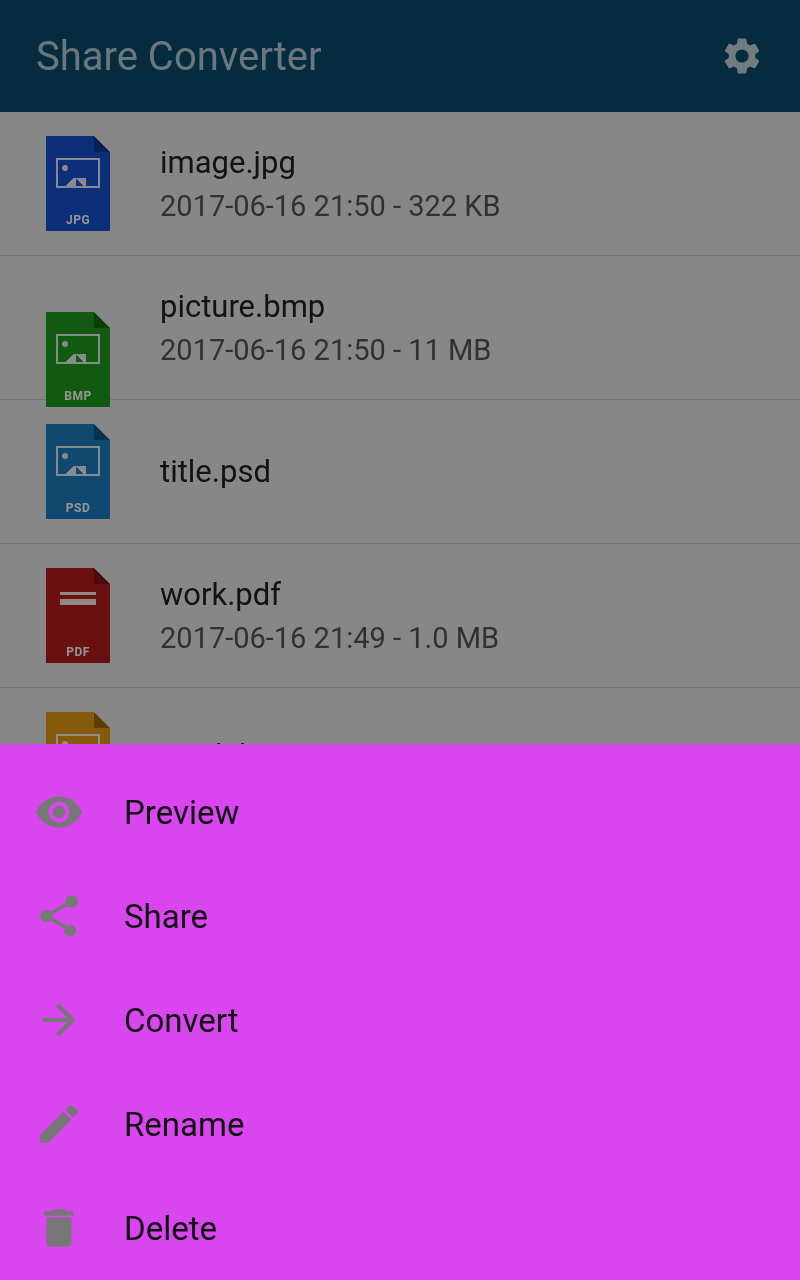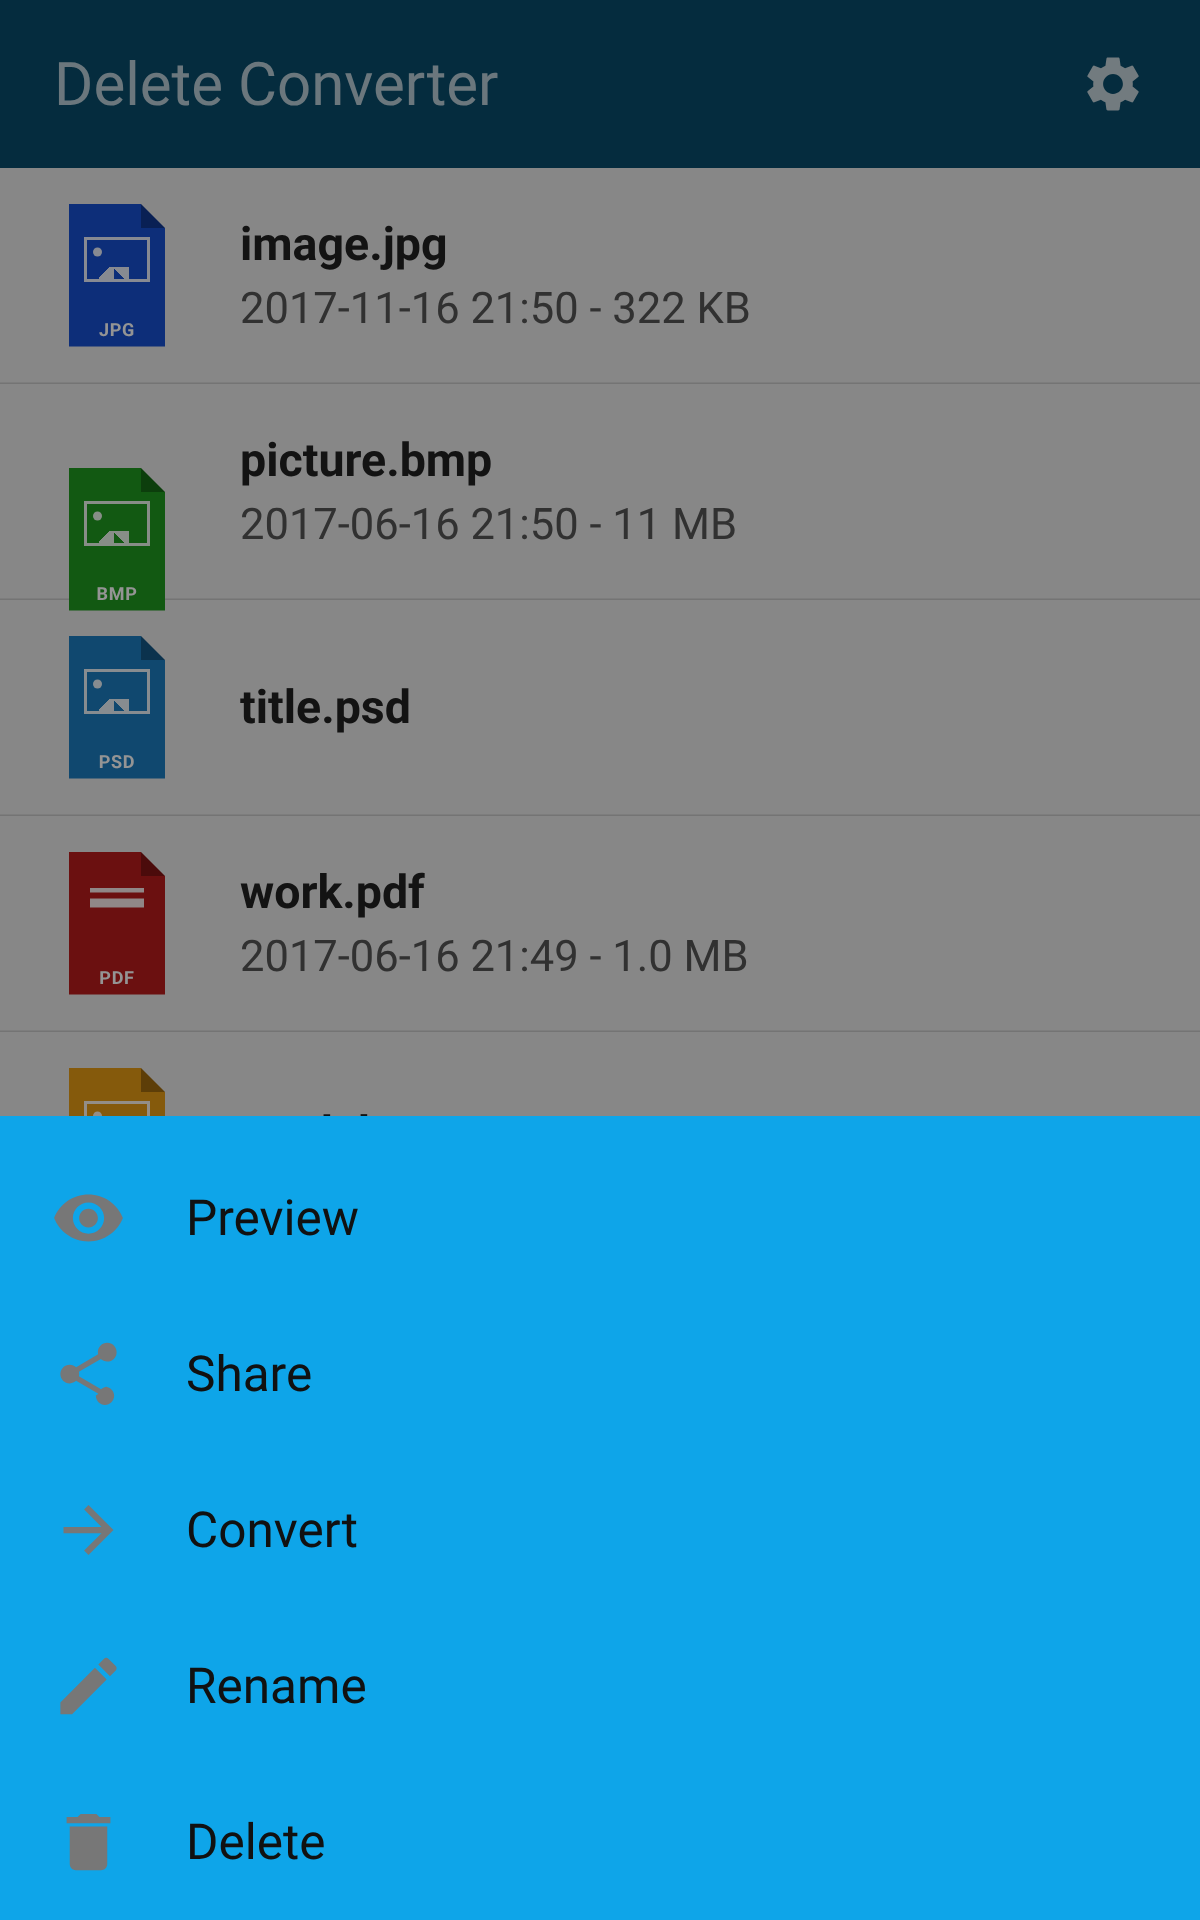--- a/index.html
+++ b/index.html
@@ -126,42 +126,42 @@
       letter-spacing: 0.5px;
     }
     .file-info {
       display: flex;
       flex-direction: column;
       gap: 8px;
     }
     .file-name {
       color: #222;
       font-size: 31px;
-      font-weight: 700;
+      font-weight: 400;
     }
     .file-meta {
       color: #555;
       font-size: 29px;
       font-weight: 400;
     }
     .dim-overlay {
       position: absolute;
       top: 0;
       left: 0;
       right: 0;
       bottom: 0;
       background: rgba(0,0,0,0.42);
       z-index: 5;
     }
     .bottom-sheet {
       position: absolute;
       left: 0;
       right: 0;
       bottom: 0;
-      background: #0ea5e9;
+      background: #d946ef;
       z-index: 10;
       padding-top: 16px;
     }
     .sheet-item {
       display: flex;
       align-items: center;
       height: 104px;
       padding: 0 34px;
     }
     .sheet-icon {
@@ -179,38 +179,38 @@
     .jpg-color { background: #1750d0; }
     .bmp-color { background: #1f9a1f; margin-top: 32px; }
     .psd-color { background: #1d7dc0; }
     .pdf-color { background: #b91c1c; padding-left: 20px; }
     .eps-color { background: #e59b15; }
   </style>
 </head>
 <body>
 
 <div class="header">
-  <div class="header-title">Delete Converter</div>
+  <div class="header-title">Share Converter</div>
   <svg class="gear-icon" viewBox="0 0 24 24">
     <path d="M19.14,12.94c0.04-0.3,0.06-0.61,0.06-0.94c0-0.32-0.02-0.64-0.07-0.94l2.03-1.58c0.18-0.14,0.23-0.41,0.12-0.61 l-1.92-3.32c-0.12-0.22-0.37-0.29-0.59-0.22l-2.39,0.96c-0.5-0.38-1.03-0.7-1.62-0.94L14.4,2.81c-0.04-0.24-0.24-0.41-0.48-0.41 h-3.84c-0.24,0-0.43,0.17-0.47,0.41L9.25,5.35C8.66,5.59,8.12,5.92,7.63,6.29L5.24,5.33c-0.22-0.08-0.47,0-0.59,0.22L2.74,8.87 C2.62,9.08,2.66,9.34,2.86,9.48l2.03,1.58C4.84,11.36,4.8,11.69,4.8,12s0.02,0.64,0.07,0.94l-2.03,1.58 c-0.18,0.14-0.23,0.41-0.12,0.61l1.92,3.32c0.12,0.22,0.37,0.29,0.59,0.22l2.39-0.96c0.5,0.38,1.03,0.7,1.62,0.94l0.36,2.54 c0.05,0.24,0.24,0.41,0.48,0.41h3.84c0.24,0,0.44-0.17,0.47-0.41l0.36-2.54c0.59-0.24,1.13-0.56,1.62-0.94l2.39,0.96 c0.22,0.08,0.47,0,0.59-0.22l1.92-3.32c0.12-0.22,0.07-0.47-0.12-0.61L19.14,12.94z M12,15.6c-1.98,0-3.6-1.62-3.6-3.6 s1.62-3.6,3.6-3.6s3.6,1.62,3.6,3.6S13.98,15.6,12,15.6z"></path>
   </svg>
 </div>
 
 <div class="file-list">
   <div class="file-item">
     <div class="file-icon-wrap">
       <div class="file-icon-body jpg-color">
         <div class="file-icon-fold"></div>
         <div class="file-icon-inner"></div>
         <div class="file-icon-label">JPG</div>
       </div>
     </div>
     <div class="file-info">
       <div class="file-name">image.jpg</div>
-      <div class="file-meta">2017-11-16 21:50 - 322 KB</div>
+      <div class="file-meta">2017-06-16 21:50 - 322 KB</div>
     </div>
   </div>
 
   <div class="file-item">
     <div class="file-icon-wrap">
       <div class="file-icon-body bmp-color">
         <div class="file-icon-fold"></div>
         <div class="file-icon-inner"></div>
         <div class="file-icon-label">BMP</div>
       </div>

